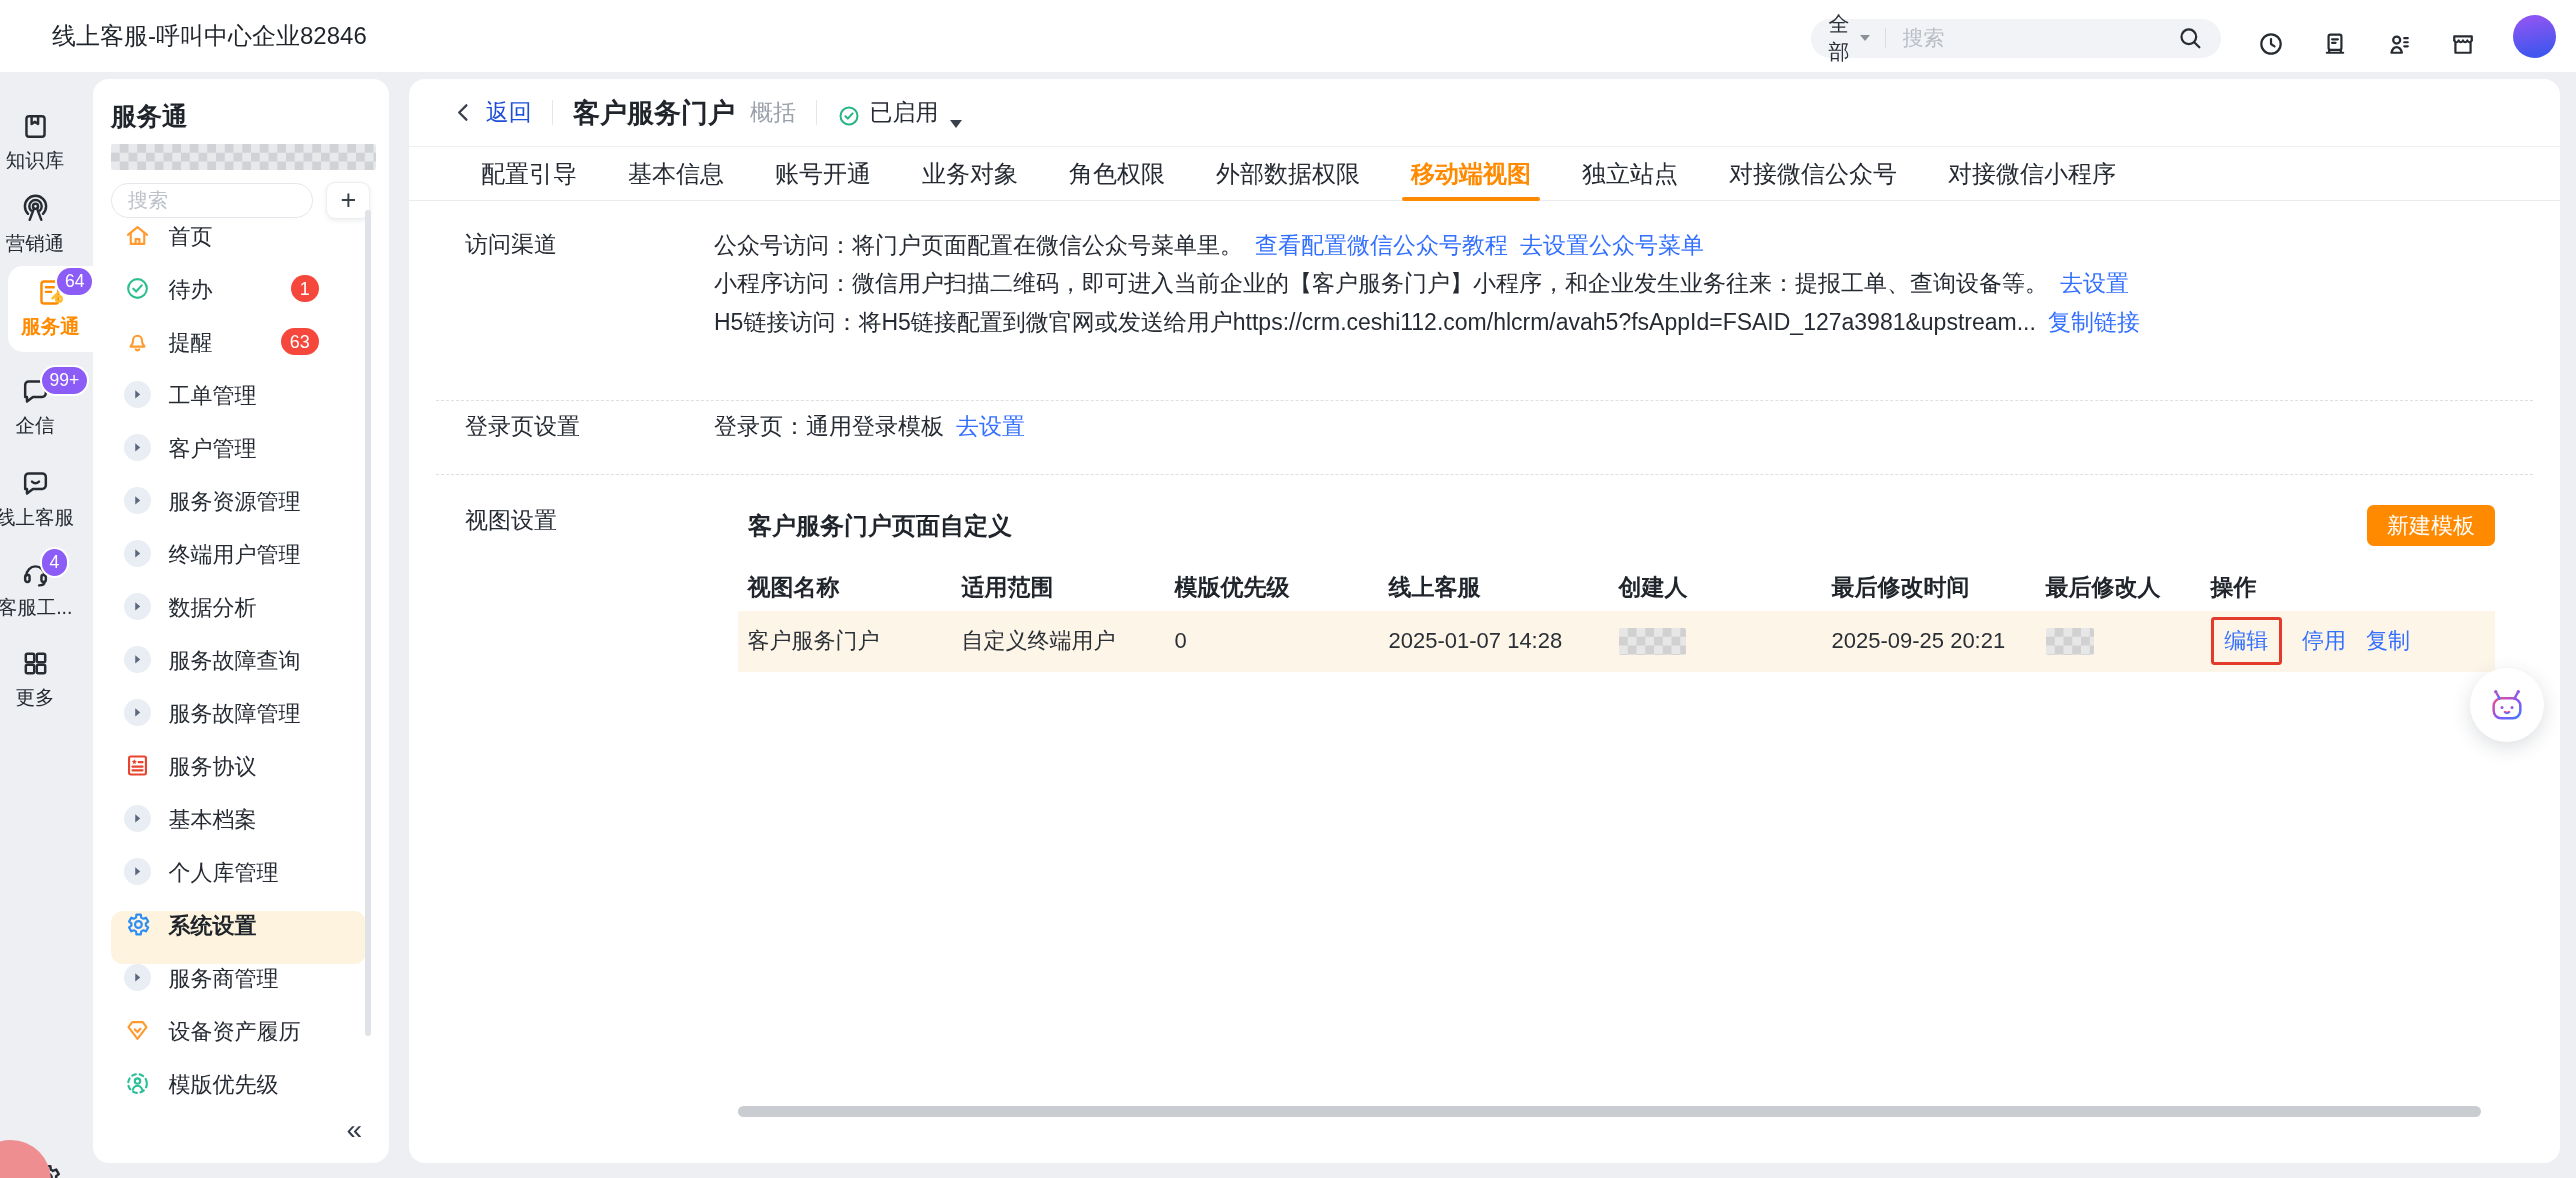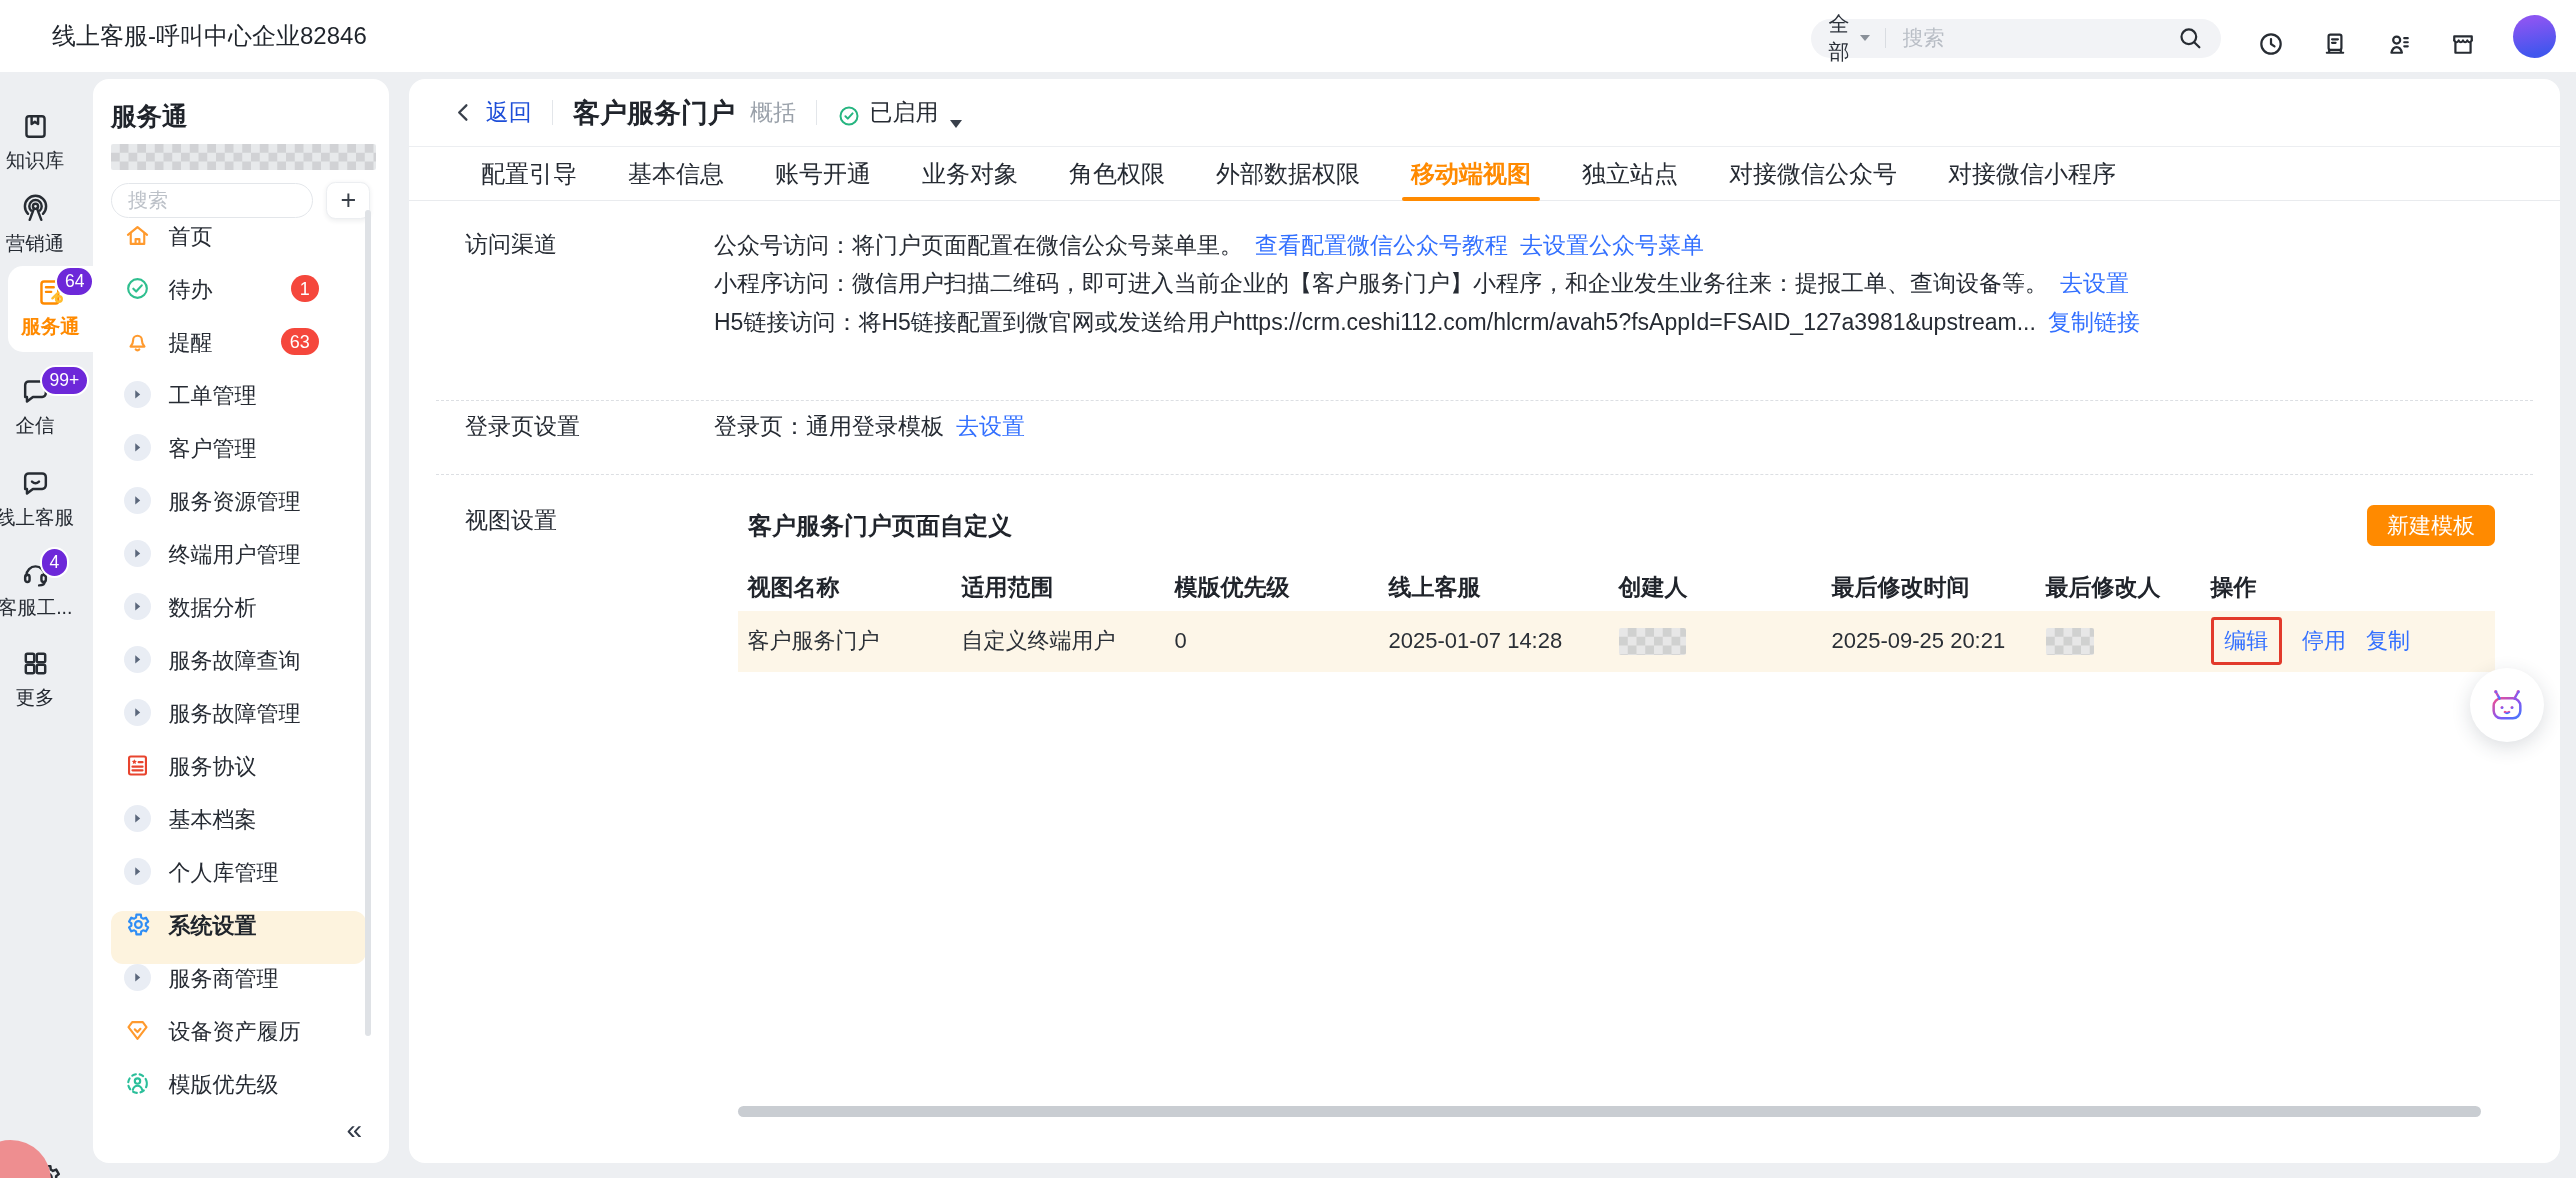--- a/index.html
+++ b/index.html
@@ -25,21 +25,21 @@
   .avatar{width:43px;height:43px;border-radius:50%;background:linear-gradient(170deg,#8a55f2 15%,#4156ee 85%);}
 
   
   .rail{position:absolute;left:0;top:72px;width:93px;bottom:0;}
   .rail-item{position:absolute;left:0;width:70px;display:flex;flex-direction:column;
              align-items:center;cursor:pointer;}
   .rail-item .lbl{margin-top:5.4px;font-size:19.5px;color:#262b33;white-space:nowrap;}
   .rail-item.active{left:8px;width:85px;background:#fff;border-radius:15px 0 0 15px;padding:10.8px 0 12px;}
   .rail-item.active .lbl{color:#ff8a00;font-weight:700;}
   .rail-iconwrap{position:relative;}
-  .rail-badge{position:absolute;top:-10.8px;left:20px;background:#6d28d9;color:#fff;font-size:17.5px;
+  .rail-badge{position:absolute;top:-10.8px;left:20px;background:#8b5cf6;color:#fff;font-size:17.5px;
               line-height:1;padding:4.7px 8px;border-radius:671px;border:2px solid #fff;white-space:nowrap;}
   .rail-gear{position:absolute;left:0;top:1090px;width:93px;display:flex;justify-content:center;cursor:pointer}
 
   
   .sidebar{position:absolute;left:93px;top:79px;width:296px;height:1084px;background:#fff;
            border-radius:16px;overflow:hidden;}
   .sb-title{margin:20px 0 0 18px;font-size:25.5px;font-weight:700;color:#20242b;}
   .mosaic{background:repeating-conic-gradient(#c6c8cb 0% 25%,#e2e4e7 0% 50%) 0 0/17.5px 17.5px;opacity:.8;border-radius:2px;}
   .sb-redacted{position:absolute;left:18px;top:65px;width:265px;height:25.5px;}
   .sb-searchrow{position:absolute;left:18px;top:103px;display:flex;gap:13.4px;align-items:center;}

